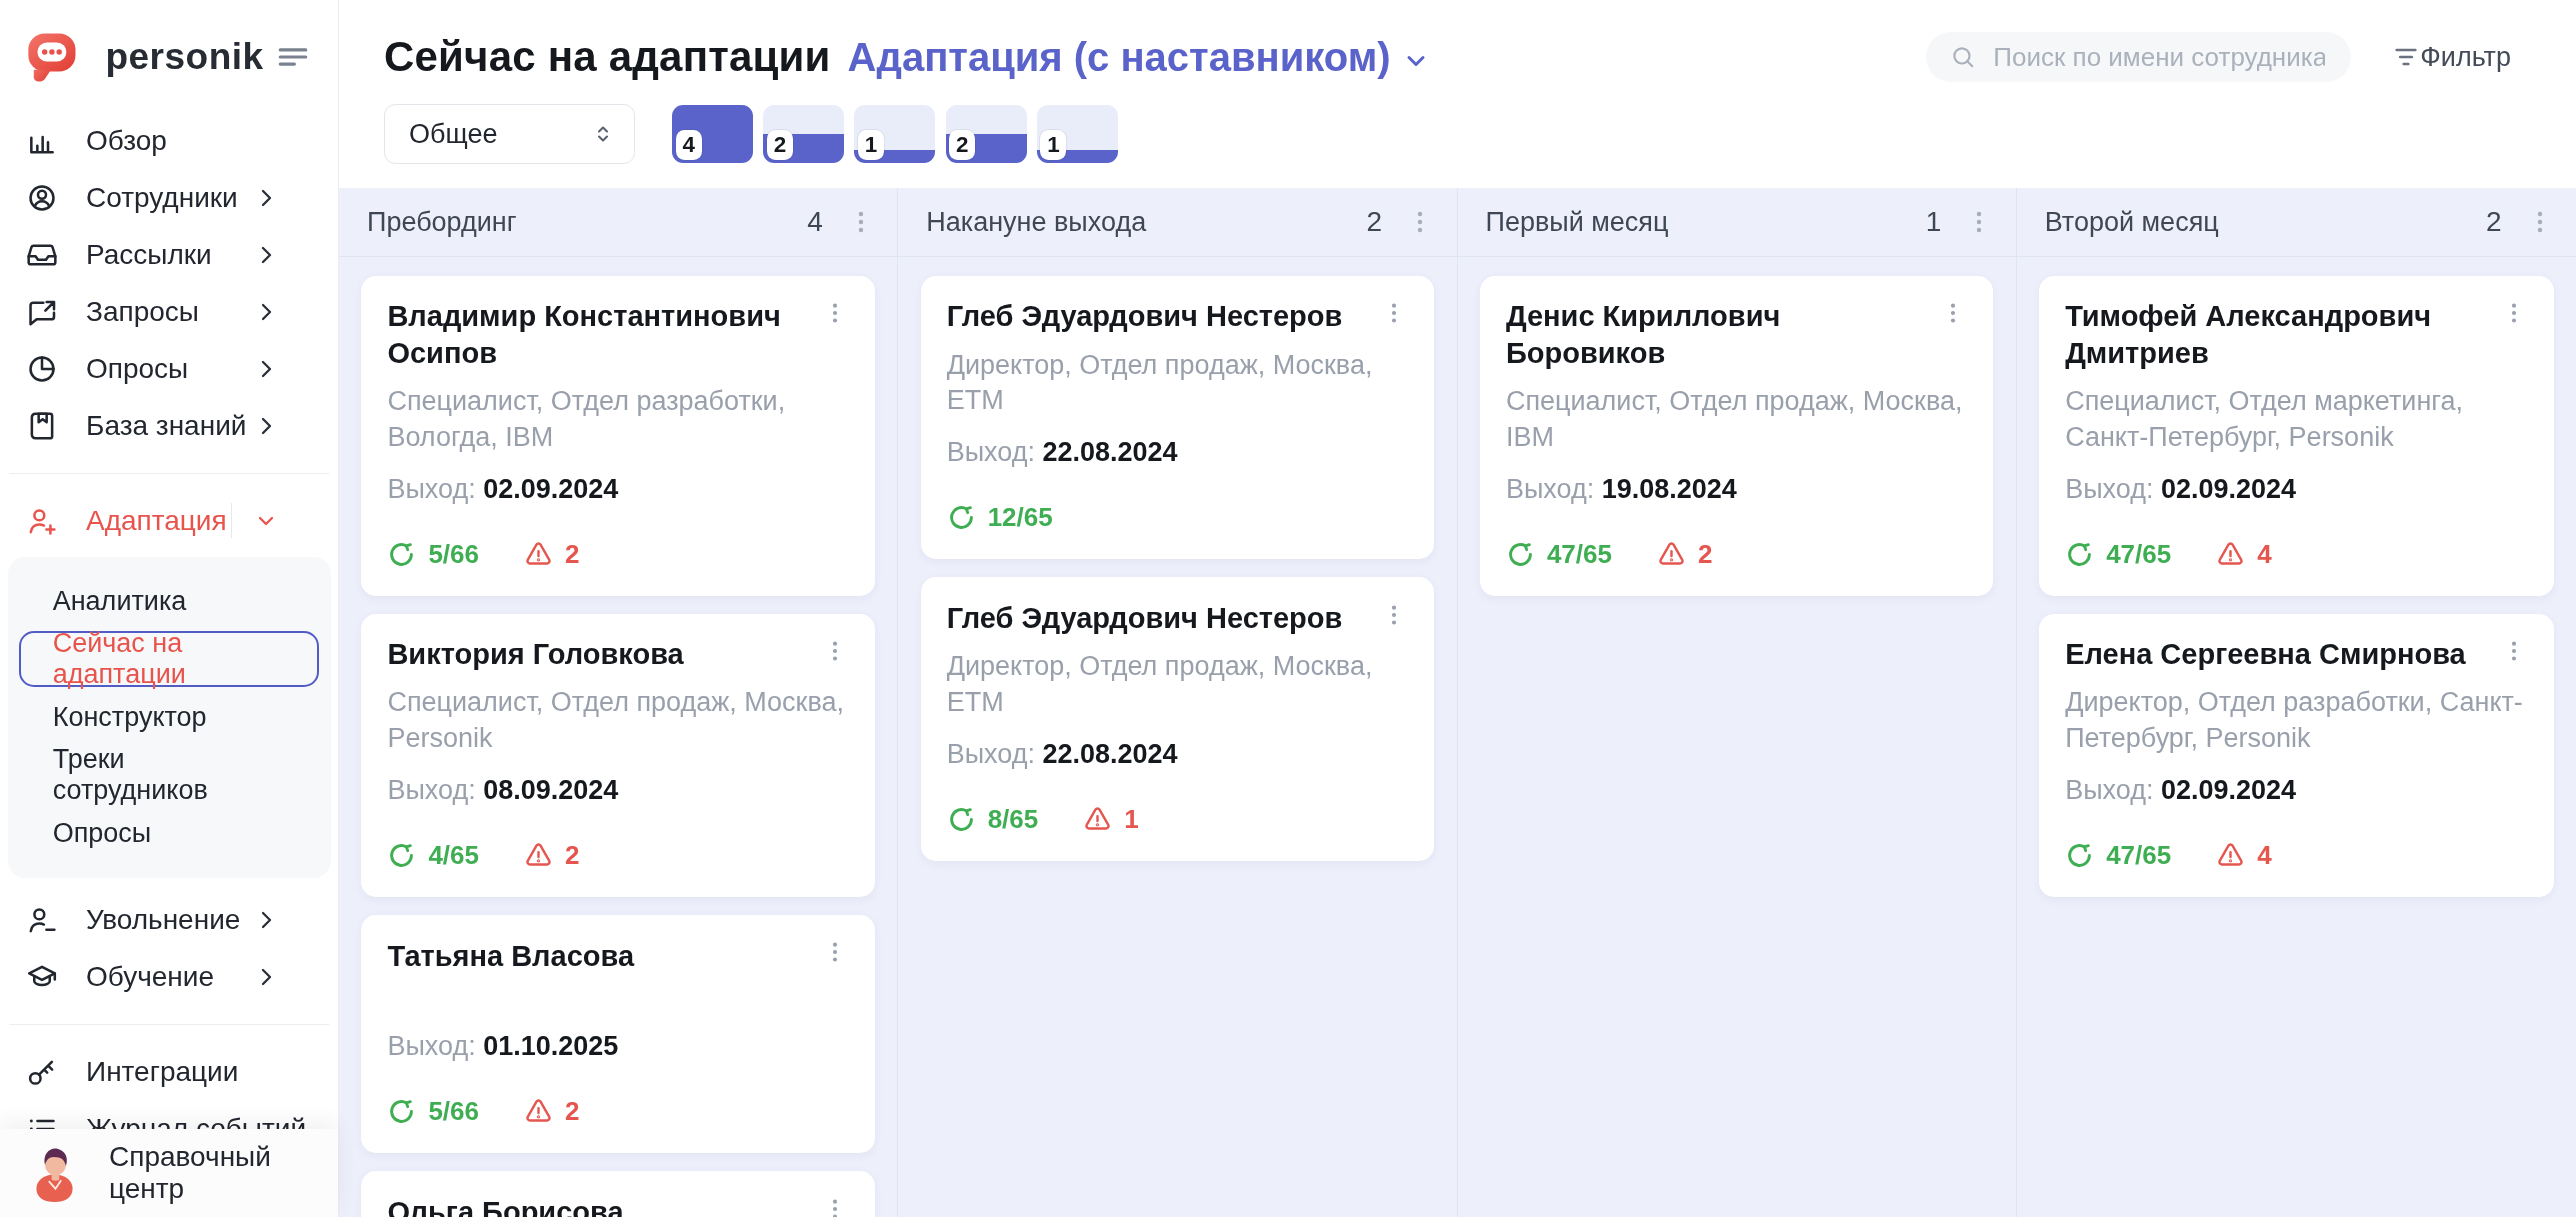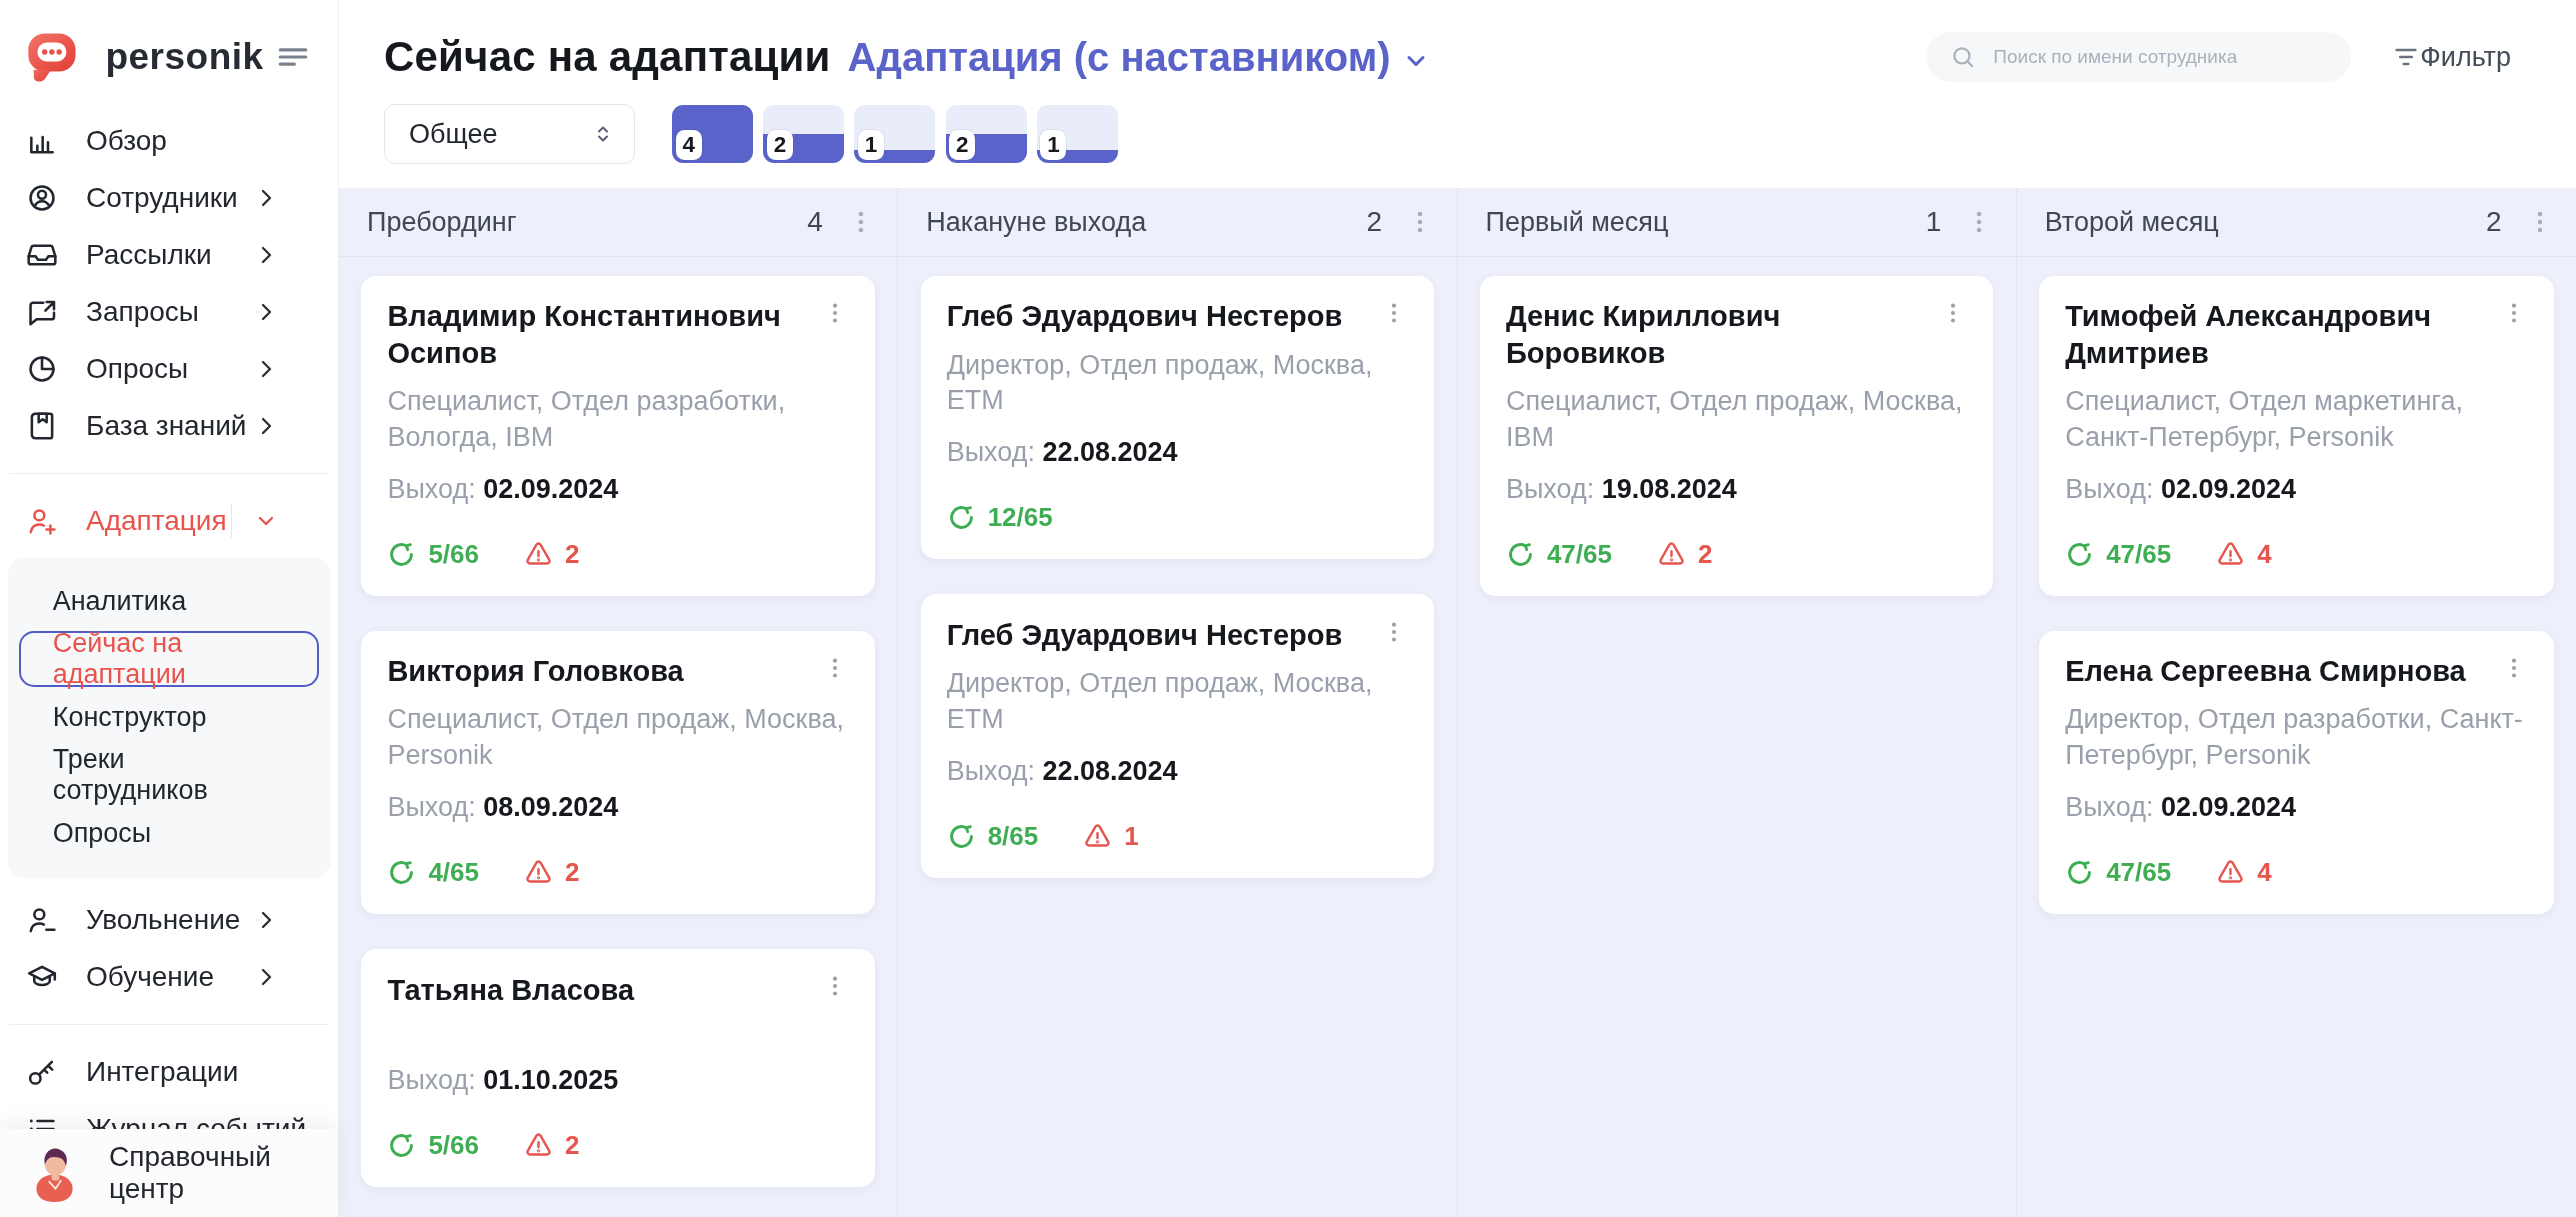--- a/index.html
+++ b/index.html
@@ -43,21 +43,21 @@
 
   
   .main{flex:1;display:flex;flex-direction:column;min-width:0;background:#fff}
   .topbar{display:flex;align-items:center;padding:32px 35px 0 45px}
   .page-title{margin:0;font-size:42px;font-weight:700;letter-spacing:0.2px;color:#15181d}
   .program{display:flex;align-items:center;gap:11.2px;font-size:40px;font-weight:600;color:var(--indigo);margin-left:17px;background:none;border:none;cursor:pointer;font-family:inherit;padding:0}
   .program .chev{width:28px;height:28px;margin-top:7.5px}
   .tb-spacer{flex:1}
   .search{width:425px;height:50px;background:#f6f7f9;border-radius:26px;display:flex;align-items:center;gap:15px;padding:0 24px;color:#aab1bc}
   .search .ic{width:26px;height:26px;flex:none}
-  .search input{border:none;background:transparent;outline:none;font-size:19px;color:#2a2f38;width:100%;font-family:inherit}
+  .search input{border:none;background:transparent;outline:none;font-size:26px;color:#2a2f38;width:100%;font-family:inherit}
   .search input::placeholder{color:#aab1bc}
   .filter-btn{display:flex;align-items:center;font-size:27px;color:#434a58;margin:0 24px 0 35px;background:none;border:none;cursor:pointer;font-family:inherit}
   .filter-btn .ic{width:28px;height:28px;color:#6a7280}
 
   .filter-row{display:flex;align-items:center;padding:22.4px 35px 24px 45px}
   .scope-select{width:251px;height:60px;border:0.9px solid #e3e5ea;border-radius:11.2px;display:flex;align-items:center;justify-content:space-between;padding:0 18.6px 0 24px;font-size:27px;color:#22262e;background:#fff;cursor:pointer}
   .scope-select .ic{width:24px;height:24px;color:#596070}
   .bars{display:flex;gap:10.2px;margin-left:37px}
   .tile{position:relative;width:81px;height:58px;border-radius:11.2px;background:var(--indigo-light)}
   .tile .fill{position:absolute;left:0;right:0;bottom:0;background:var(--indigo);border-radius:0 0 11.2px 11.2px}
@@ -65,21 +65,21 @@
   .tile .badge{position:absolute;left:3.7px;bottom:3.7px;min-width:26px;height:30px;padding:0 4.7px;background:#fff;border-radius:8.4px;display:flex;align-items:center;justify-content:center;font-size:22.4px;font-weight:700;color:#15181d;box-shadow:0 0 0 0.9px rgba(40,50,90,.08)}
 
   
   .board{flex:1;background:var(--board-bg);display:grid;grid-template-columns:repeat(4,1fr);overflow:hidden}
   .column{border-right:0.9px solid var(--board-line);display:flex;flex-direction:column;min-width:0;overflow:hidden}
   .column:last-child{border-right:none}
   .col-head{height:69px;flex:none;display:flex;align-items:center;padding:0 22.4px 0 28px;border-bottom:0.9px solid var(--board-line);font-size:27px;color:#3f4654}
   .col-title{font-weight:500;white-space:nowrap}
   .col-count{margin-left:auto;font-size:28px}
   .col-kebab{margin-left:24px;width:28px;height:28px;color:#a7adb9;cursor:pointer}
-  .col-body{padding:18.6px 22.4px;display:flex;flex-direction:column;gap:35px;overflow:hidden}
+  .col-body{padding:18.6px 22.4px;display:flex;flex-direction:column;gap:18px;overflow:hidden}
   .card{background:#fff;border-radius:15px;padding:22.4px 26px 26px;box-shadow:0 2.8px 9.3px rgba(35,45,90,.05)}
   .card-top{display:flex;align-items:flex-start}
   .card-name{font-size:29px;font-weight:700;color:#15181d;line-height:1.25}
   .card-kebab{margin-left:auto;width:28px;height:28px;color:#9aa1ad;flex:none;padding-top:1.9px;cursor:pointer}
   .card-sub{margin-top:13px;font-size:27px;color:var(--muted);line-height:1.32}
   .card-sub.empty{min-height:26px}
   .card-exit{margin-top:18.6px;font-size:27px;color:var(--muted)}
   .card-exit b{color:#15181d;font-weight:700;margin-left:7.5px}
   .card-stats{margin-top:34px;display:flex;align-items:center;gap:45px;font-size:26px;font-weight:600}
   .stat{display:flex;align-items:center;gap:12px}

